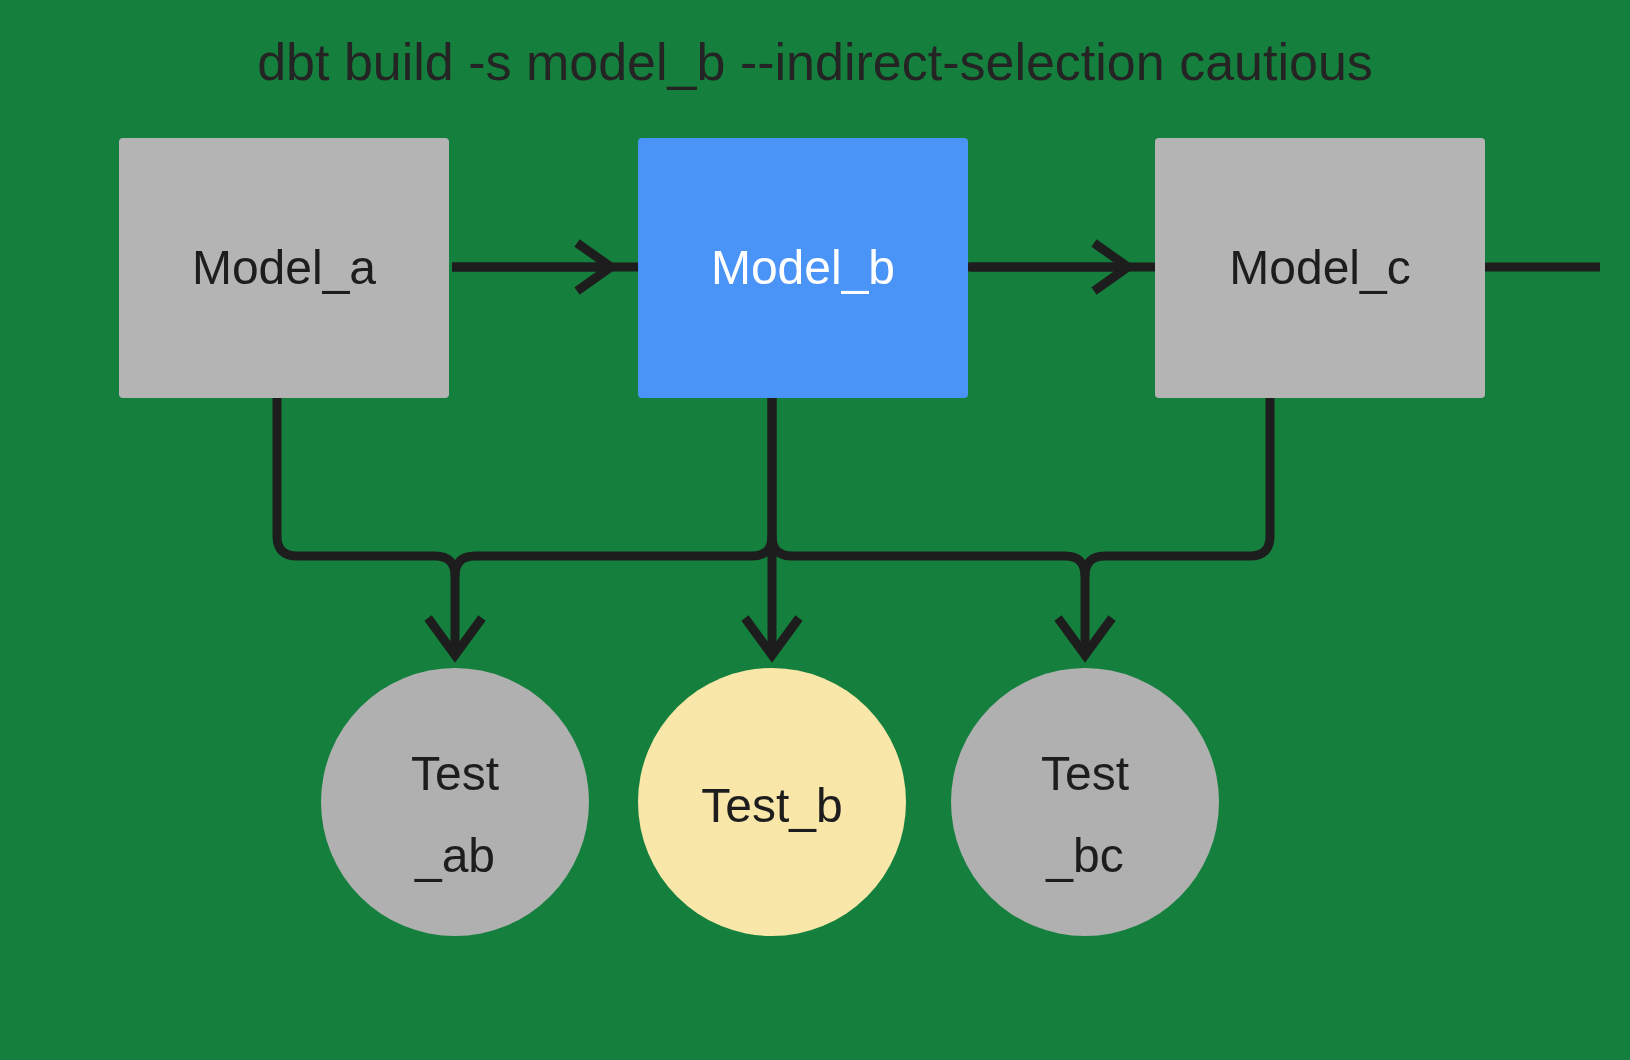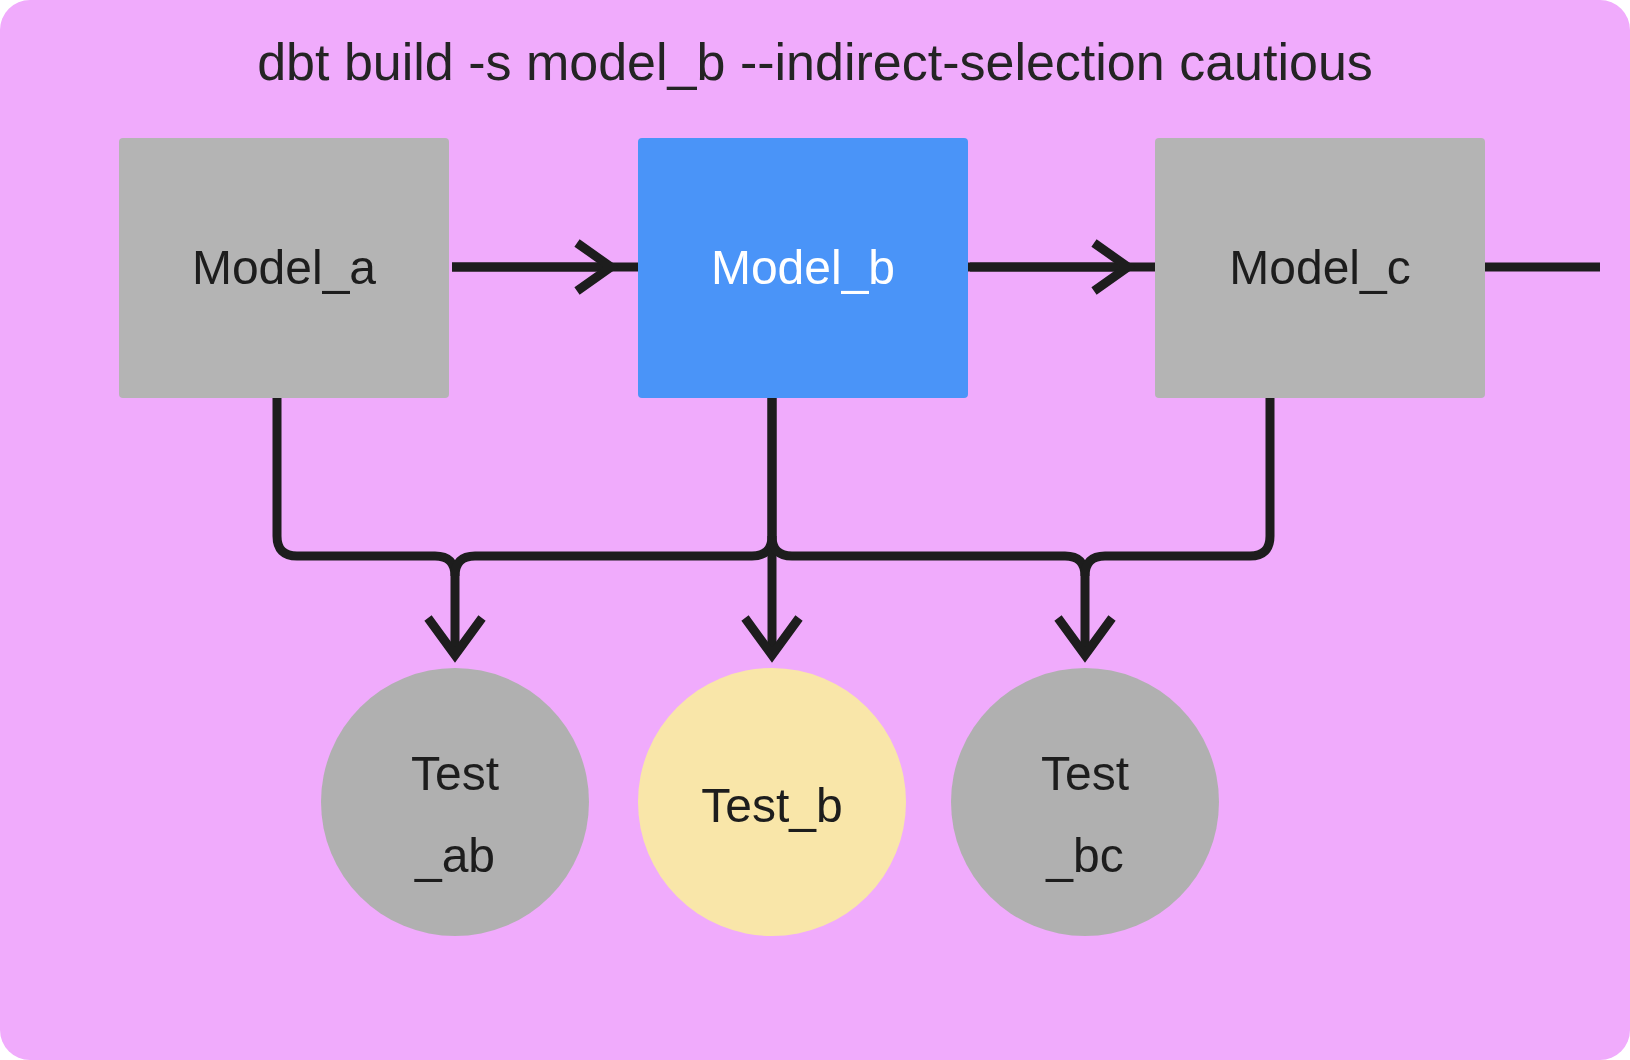--- a/index.html
+++ b/index.html
@@ -11,22 +11,21 @@
   body {
     width: 1630px;
     height: 1060px;
     overflow: hidden;
     font-family: "Liberation Sans", sans-serif;
   }
   #diagram-root {
     position: relative;
     width: 1630px;
     height: 1060px;
-    background: #f0abfc;
-    border-radius: 30px;
+    background: #15803d;
   }
   svg#dag-svg {
     display: block;
     width: 1630px;
     height: 1060px;
   }
   .diagram-title {
     font-family: "Liberation Sans", sans-serif;
     font-size: 52px;
     fill: #242424;

